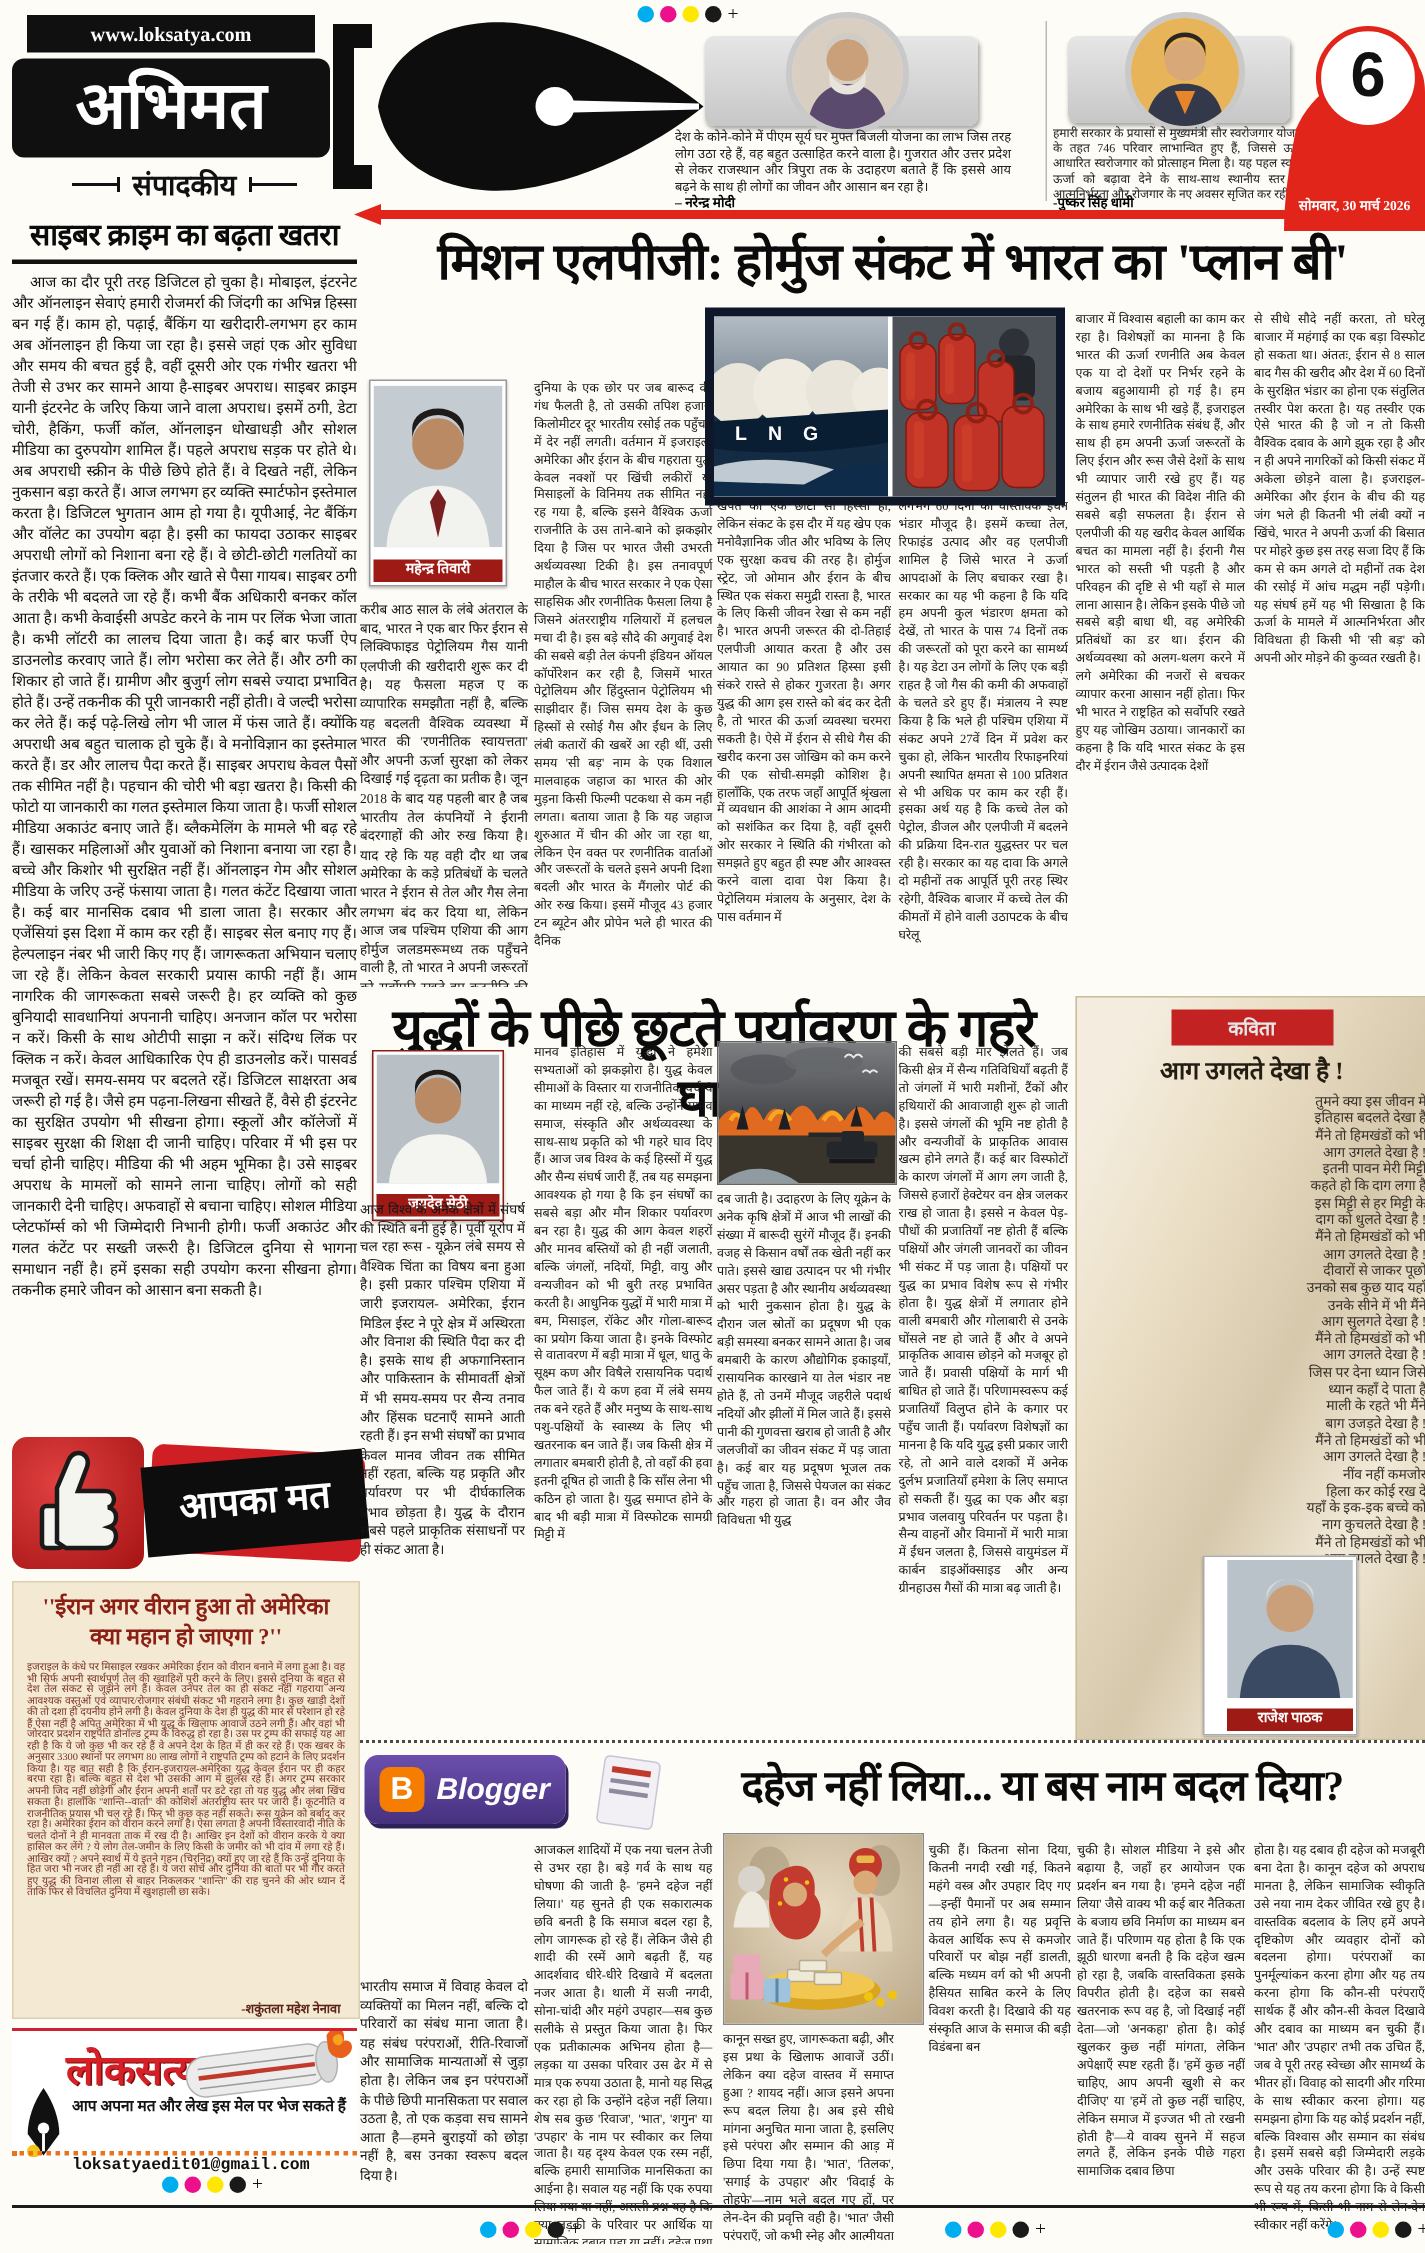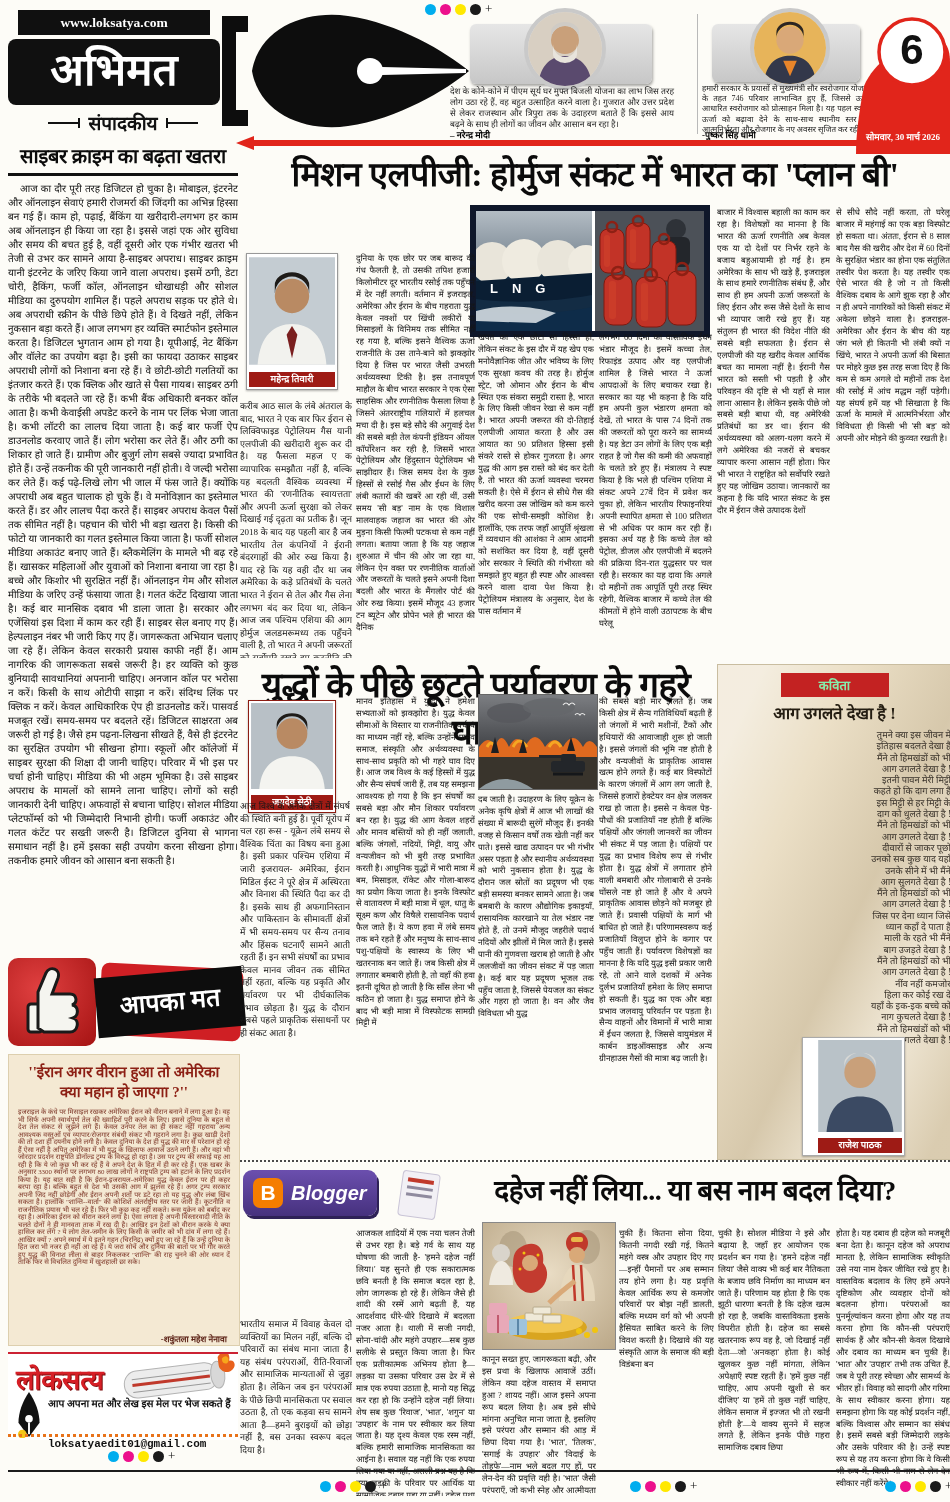--- a/index.html
+++ b/index.html
@@ -25,32 +25,32 @@
                border-bottom:3px solid #111;padding-bottom:4px;letter-spacing:-.3px;}
   .a-headline{position:absolute;font-weight:800;color:#0b0b0b;text-align:center;letter-spacing:-.5px;}
   .photo-card{position:absolute;background:#fff;border:1px solid #999;padding:2px;box-shadow:0 1px 2px rgba(0,0,0,.3);}
   .photo-cap{background:#9e1b15;color:#fff;font-size:9.5px;font-weight:bold;text-align:center;padding:2px 0;margin-top:2px;line-height:1.2;}
   .am-box{position:absolute;background:#f4e9d3;border:1px solid #ddcfae;}
   .am-headline{font-weight:bold;font-size:15px;color:#8c1f14;text-align:center;line-height:1.3;padding:8px 10px 4px;}
   .am-body{padding:2px 9px 0;font-size:6.9px;line-height:7.5px;color:#7c3526;text-align:justify;overflow:hidden;height:222px;}
   .am-author{text-align:right;padding:3px 12px 0;font-weight:bold;color:#5d2418;font-size:8.5px;}
   .poem-box{position:absolute;background:#ebdfc6;border:1px solid #c9bda0;
             background-image:linear-gradient(115deg,rgba(255,255,255,.45) 10%,rgba(0,0,0,0) 30%,rgba(120,95,50,.18) 55%,rgba(255,255,255,.3) 75%,rgba(120,95,50,.15) 95%);}
-  .poem-sec{width:108px;margin:8px auto 4px;background:#c32222;color:#86efac;font-weight:bold;font-size:13px;text-align:center;padding:3px 0;}
+  .poem-sec{width:108px;margin:8px auto 4px;background:#c32222;color:#e5e5e5;font-weight:bold;font-size:13px;text-align:center;padding:3px 0;}
   .poem-title{text-align:center;font-weight:800;font-size:16.5px;color:#241d12;margin:2px 0 6px;}
   .poem-line{text-align:right;font-size:9.3px;line-height:11.3px;color:#39322a;}
   .dots{display:flex;align-items:center;gap:4px;font-size:13px;color:#111;}
   .dot{width:11px;height:11px;border-radius:50%;}
   .blog-logo{position:absolute;display:flex;align-items:center;background:linear-gradient(#6b4fae,#46317e);
              border-radius:9px;box-shadow:2px 3px 0 #2e2157;padding:0 10px;height:46px;}
   .blog-b{width:30px;height:30px;background:#f57d00;border-radius:7px;color:#fff;font-weight:bold;font-size:21px;
           text-align:center;line-height:30px;font-family:"Liberation Sans",sans-serif;}
   .blog-word{color:#fff;font-weight:bold;font-style:italic;font-size:20px;margin-left:8px;font-family:"Liberation Sans",sans-serif;}
   .dotted-sep{position:absolute;border-top:2.5px dotted #4a4a4a;}
-  .lk-logo{font-weight:800;font-size:27px;color:#d61f26;text-shadow:1px 1px 0 #7a0d0d;}
+  .lk-logo{font-weight:800;font-size:27px;color:#d61f26;text-shadow:1px 1px 0 #7a0d0d;margin-left:28px;}
   .mono{font-family:Liberation Mono, monospace;margin-top:24px;}
   .thinline{position:absolute;background:#1c1c1c;}
 </style>
 </head>
 <body>
 
 <div class="page">
 
   <div class="abs dots" style="left:425px;top:1px;">
     <span class="dot" style="background:#00adee"></span>

